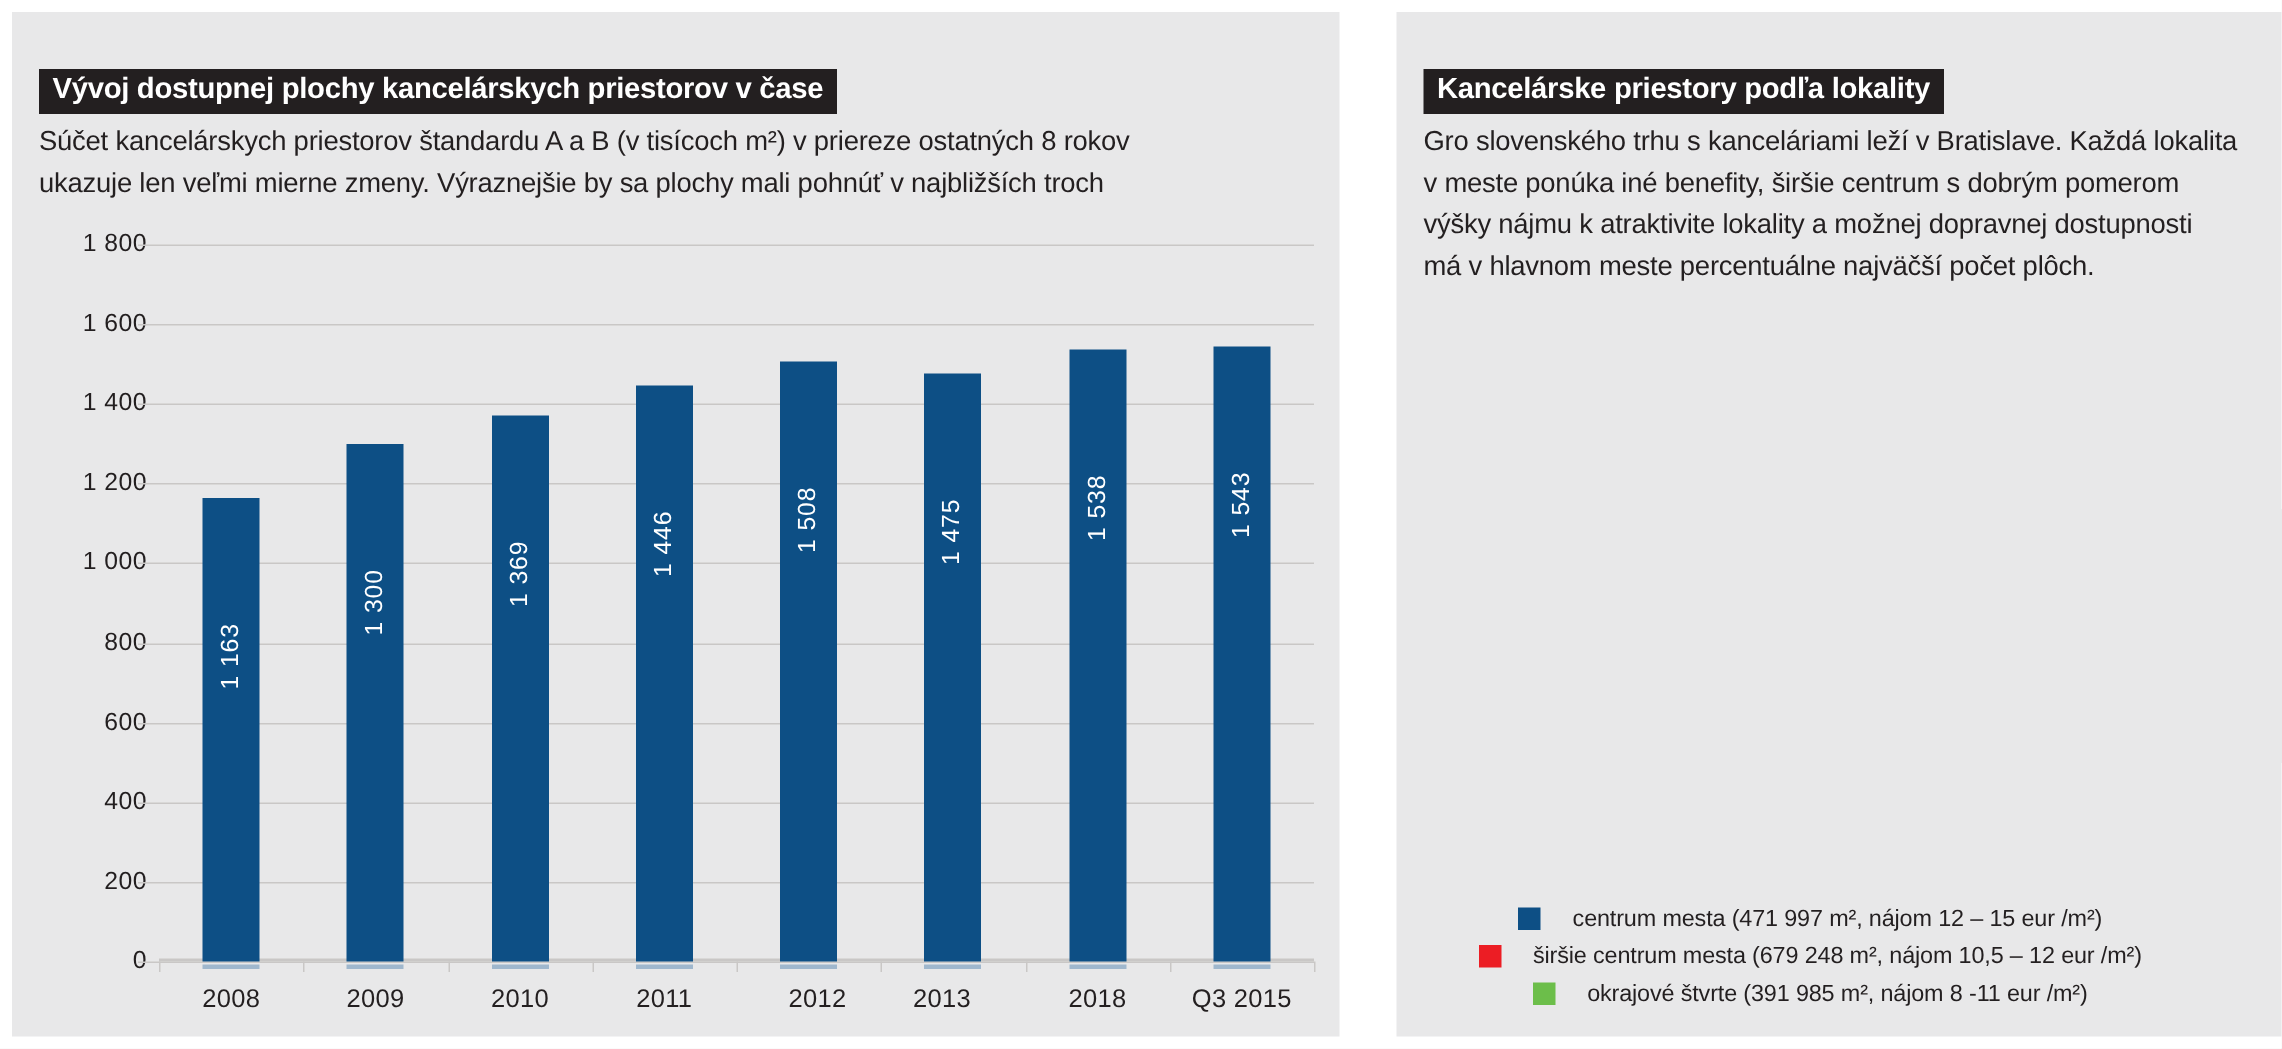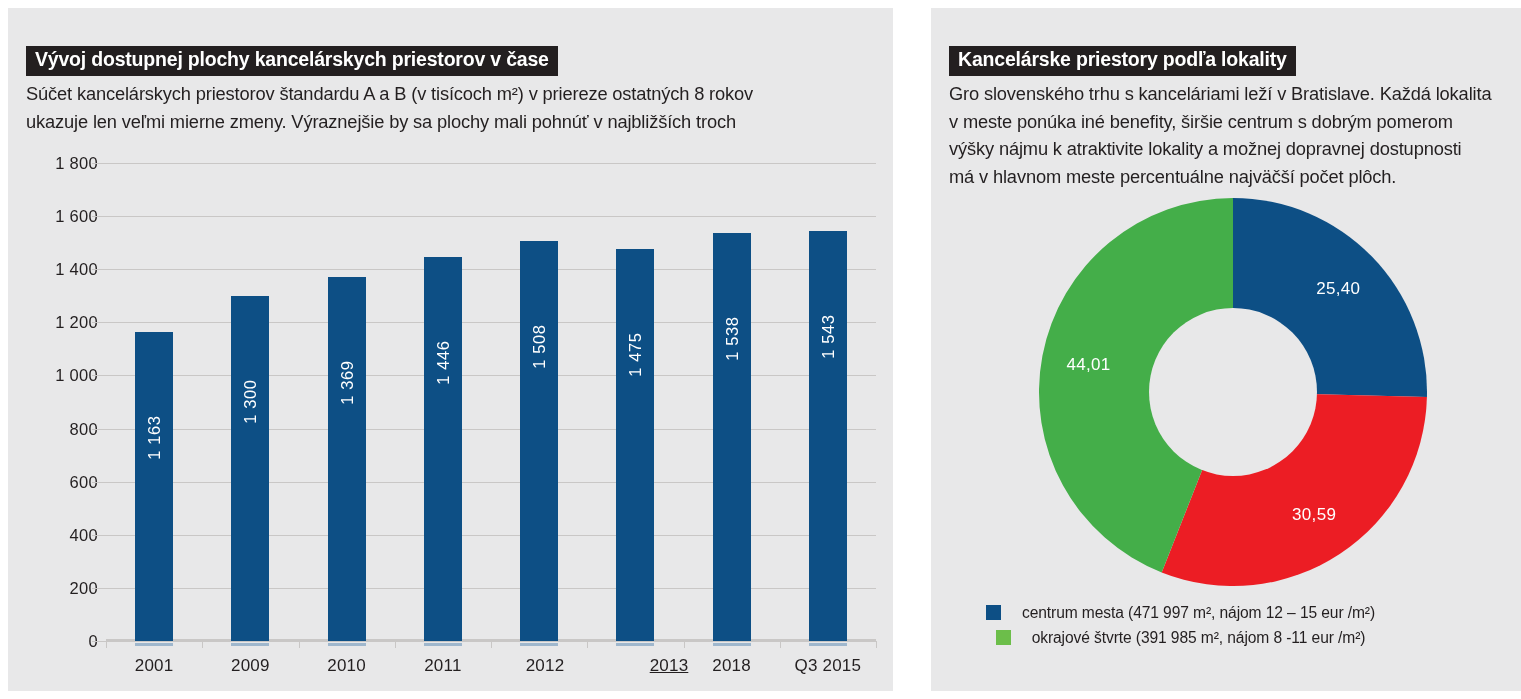--- a/index.html
+++ b/index.html
@@ -294,61 +294,54 @@
           </div>
           <div class="tick" style="left: 577.5px;"></div>
           <div class="bar-slot" style="left: 673.75px; width: 96.25px;">
             <div class="bar" style="height: 409.752px; background: rgb(13, 79, 133);"></div>
             <div class="bar-value" style="top: 164.248px;">1 543</div>
             <div class="bar-underline" style="background: rgb(159, 183, 205);"></div>
           </div>
           <div class="tick" style="left: 673.75px;"></div>
           <div class="tick" style="left: 770px;"></div>
         </div>
-    <div class="x-tick-label" style="left: 86.125px;">2001</div>
+    <div class="x-tick-label" style="left: 86.125px;">2008</div>
         <div class="x-tick-label" style="left: 182.375px;">2009</div>
         <div class="x-tick-label" style="left: 278.625px;">2010</div>
         <div class="x-tick-label" style="left: 374.875px;">2011</div>
         <div class="x-tick-label" style="left: 477px;">2012</div>
-        <div class="x-tick-label" style="left: 601px; text-decoration: underline;">2013</div>
+        <div class="x-tick-label" style="left: 560px;">2013</div>
         <div class="x-tick-label" style="left: 663.625px;">2018</div>
         <div class="x-tick-label" style="left: 759.875px;">Q3 2015</div>
       </div>
 
   </div>
 
   <div class="panel" id="panel-right">
 
     <div class="title-band">Kancelárske priestory podľa lokality</div>
 
     <div class="intro">
       <p>Gro slovenského trhu s kanceláriami leží v Bratislave. Každá lokalita</p>
       <p>v meste ponúka iné benefity, širšie centrum s dobrým pomerom</p>
       <p>výšky nájmu k atraktivite lokality a možnej dopravnej dostupnosti</p>
       <p>má v hlavnom meste percentuálne najväčší počet plôch.</p>
     </div>
 
-    <div id="donut-wrap">
-        <svg id="donut-svg" width="388" height="388" viewBox="0 0 388 388">
-          <path d="M 194 0 A 194 194 0 0 1 387.93873272096016 198.87523851600747 L 194 194 Z" fill="#0d4f85"></path>
-          <path d="M 387.93873272096016 198.87523851600747 A 194 194 0 0 1 122.69718485302933 374.4214747531926 L 194 194 Z" fill="#ec1d24"></path>
-          <path d="M 122.69718485302933 374.4214747531926 A 194 194 0 0 1 193.99999999999997 0 L 194 194 Z" fill="#44ae49"></path>
-          <circle cx="194" cy="194" r="84" fill="#e8e8e9"></circle>
-        </svg>
-        <div class="donut-label" style="left: 299.243px; top: 91.3697px;">25,40</div>
-        <div class="donut-label" style="left: 275.13px; top: 316.584px;">30,59</div>
-        <div class="donut-label" style="left: 49.5951px; top: 166.5px;">44,01</div>
-      </div>
 
     <div id="legend">
         <div class="legend-row">
           <span class="swatch" style="background: rgb(13, 79, 133);"></span>
           <span class="legend-text">centrum mesta (471 997 m², nájom 12 – 15 eur /m²)</span>
         </div>
         <div class="legend-row">
+          <span class="swatch" style="background: rgb(236, 29, 36);"></span>
+          <span class="legend-text">širšie centrum mesta (679 248 m², nájom 10,5 – 12 eur /m²)</span>
+        </div>
+        <div class="legend-row">
           <span class="swatch" style="background: rgb(108, 190, 74);"></span>
           <span class="legend-text">okrajové štvrte (391 985 m², nájom 8 -11 eur /m²)</span>
         </div>
       </div>
 
   </div>
 
 </div>
 
 </body></html>

